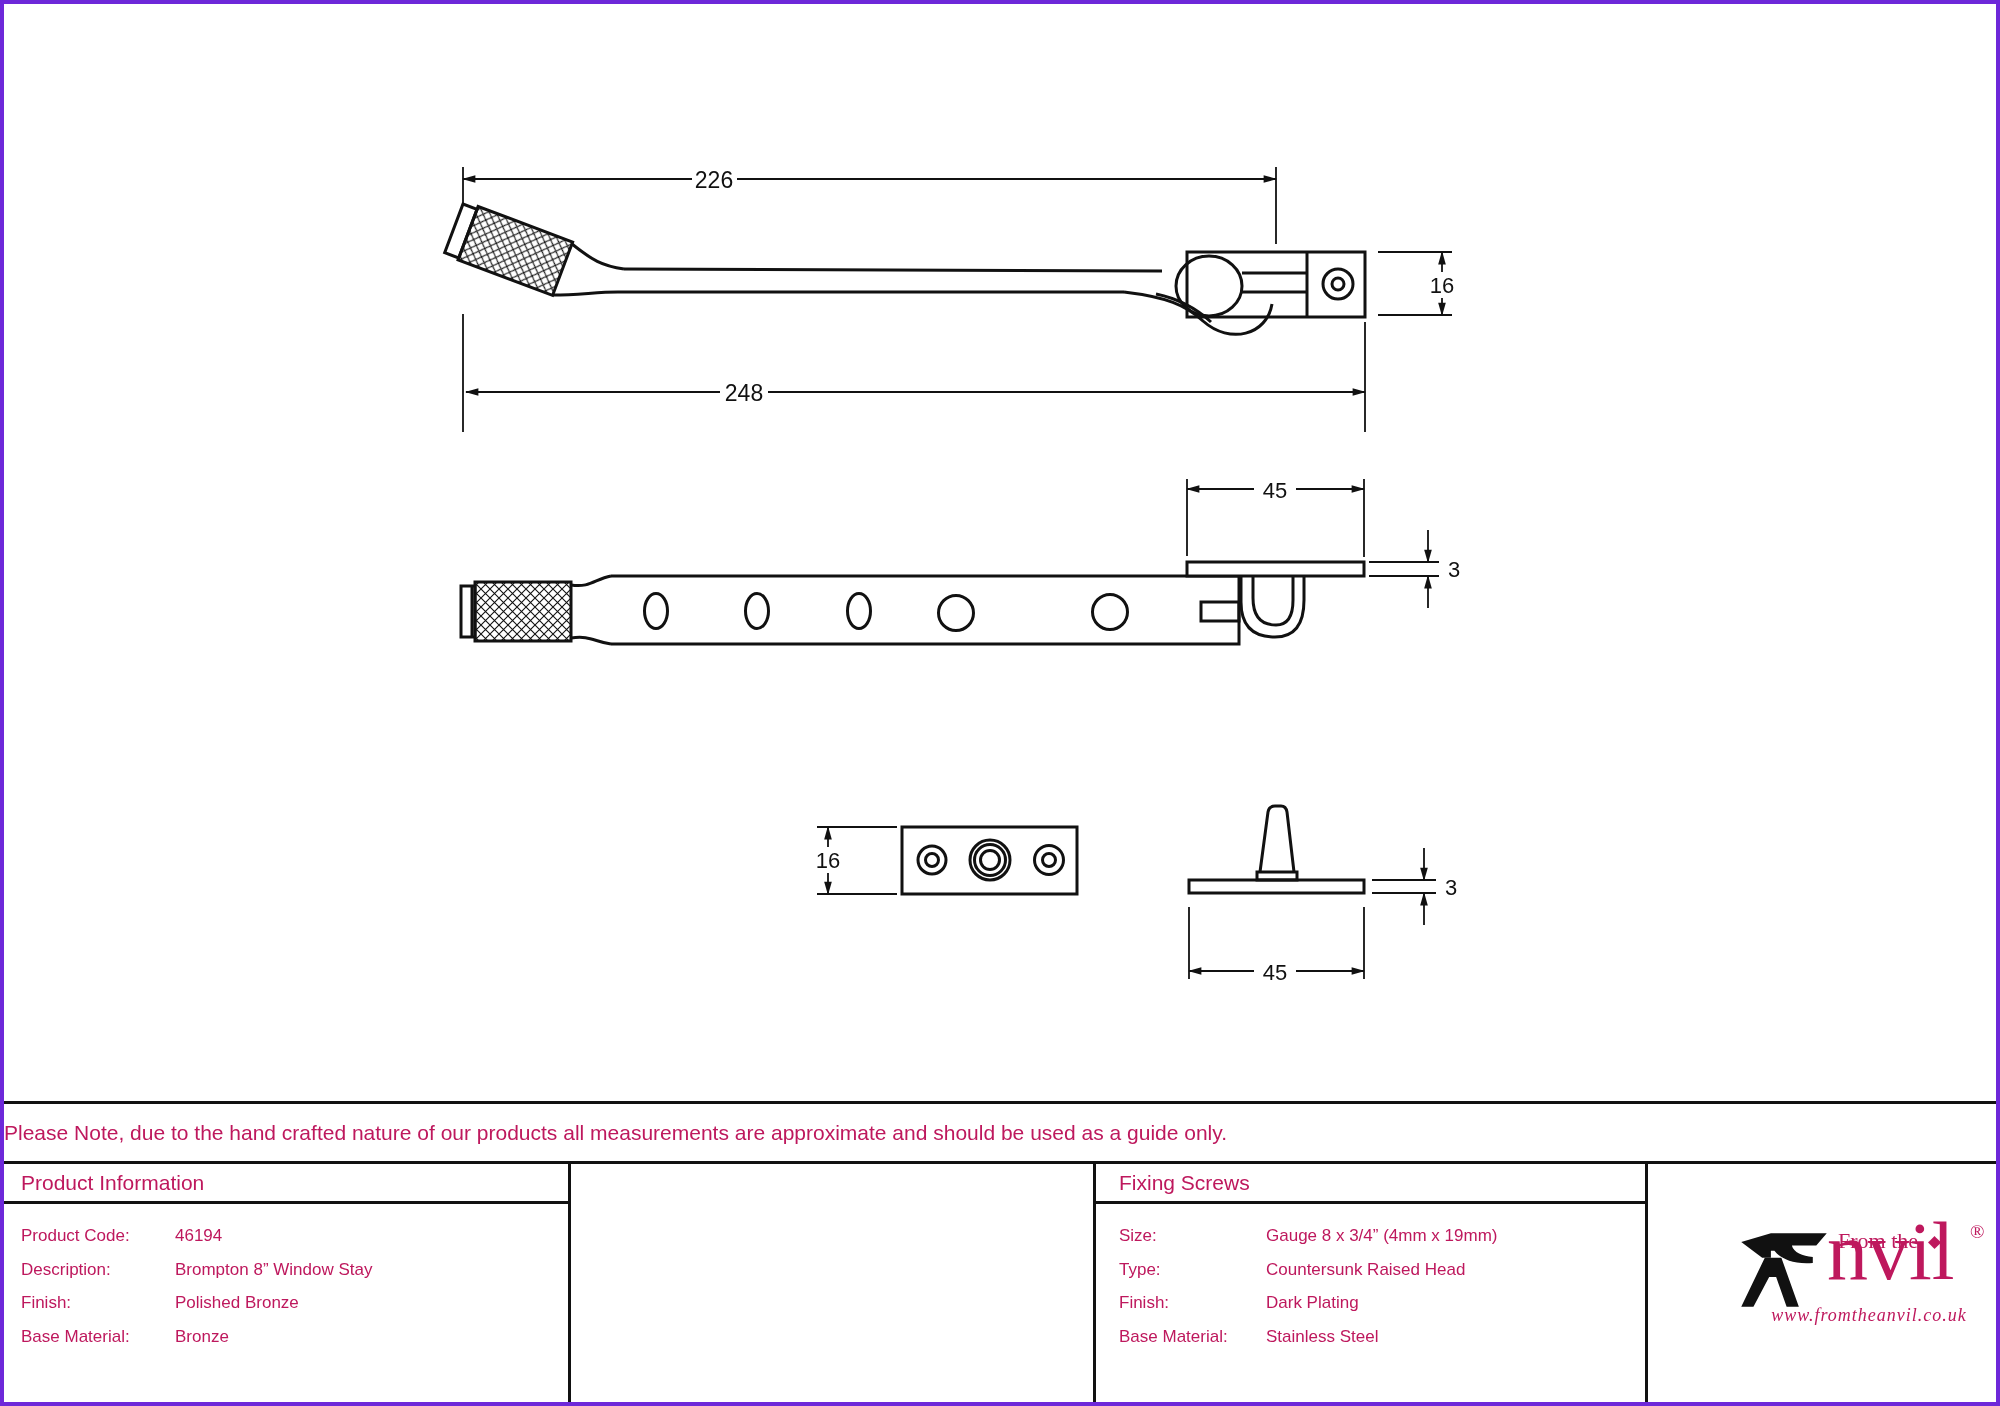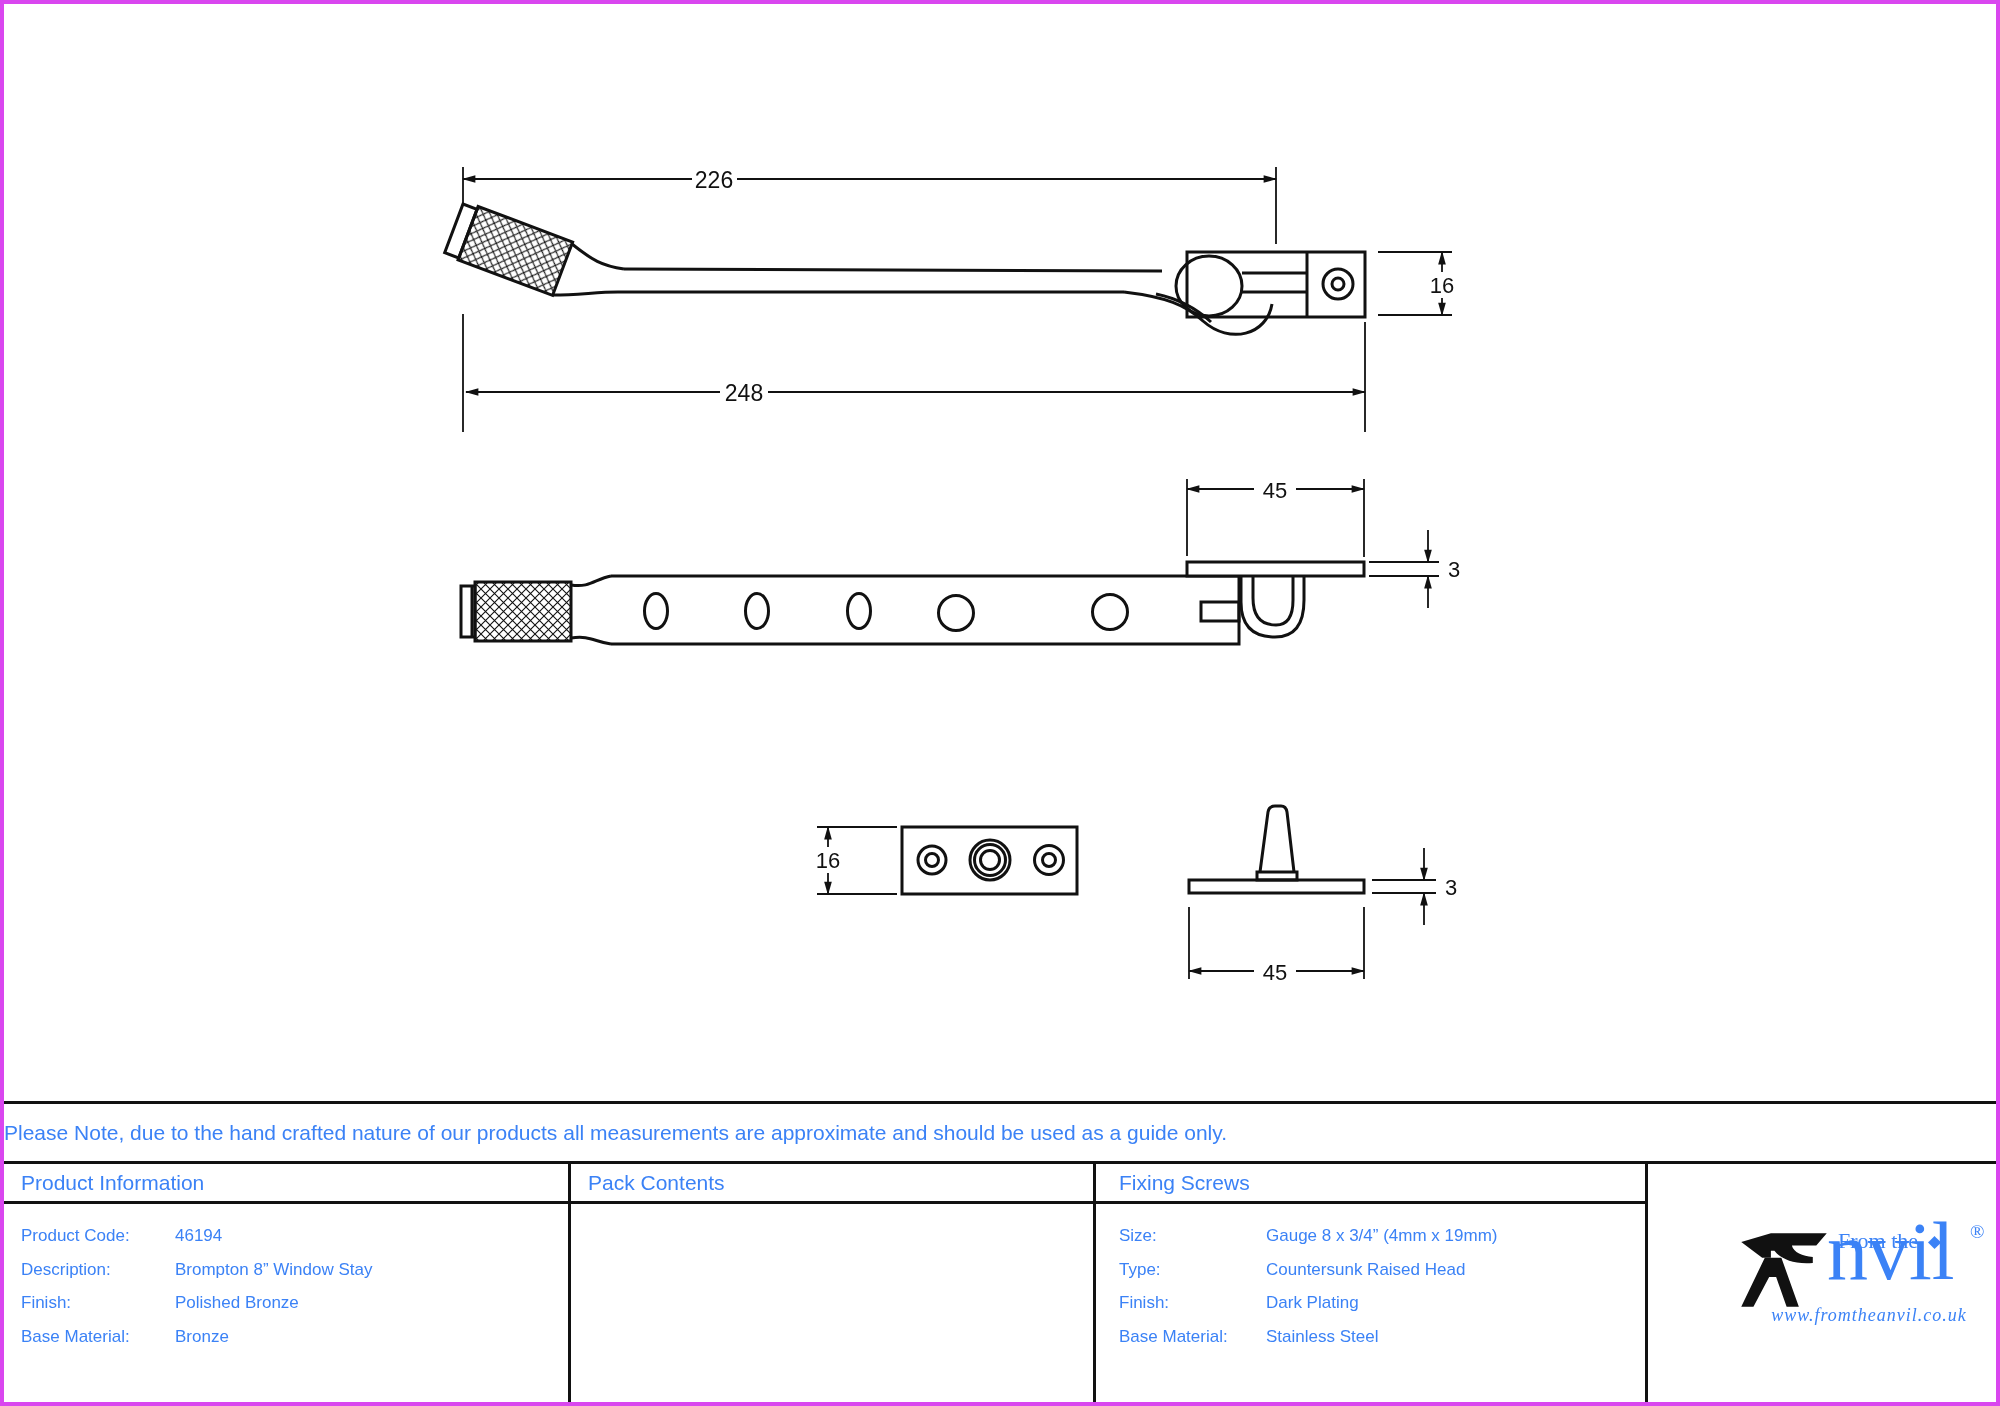--- a/index.html
+++ b/index.html
@@ -1,19 +1,19 @@
 <!DOCTYPE html>
 <html><head>
 <meta charset="utf-8">
 <style>
   html,body{margin:0;padding:0;background:#ffffff;}
   .page{
     position:relative;width:2000px;height:1406px;background:#ffffff;
-    border:4px solid #d946ef;box-sizing:border-box;
-    font-family:"Liberation Sans",sans-serif;color:#3b82f6;overflow:hidden;
+    border:4px solid #6d28d9;box-sizing:border-box;
+    font-family:"Liberation Sans",sans-serif;color:#be185d;overflow:hidden;
   }
   .drawing-area{position:absolute;left:0;top:0;width:1992px;height:1097px;}
   svg text{font-family:"Liberation Sans",sans-serif;fill:#111;}
   .note-strip{
     position:absolute;left:0;top:1097px;width:1992px;height:60px;
     border-top:3px solid #111;box-sizing:border-box;
     display:flex;align-items:center;font-size:21px;
   }
   .info-table{
     position:absolute;left:0;top:1157px;width:1992px;bottom:0;
@@ -193,21 +193,20 @@
           <span>Polished Bronze</span>
         </div>
         <div class="kv-row">
           <span class="kv-label">Base Material:</span>
           <span>Bronze</span>
         </div>
       </div>
     </div>
 
     <div class="col bordered">
-      <div class="cell-header">Pack Contents</div>
     </div>
 
     <div class="col col3 bordered">
       <div class="cell-header">Fixing Screws</div>
       <div class="cell-body">
         <div class="kv-row">
           <span class="kv-label">Size:</span>
           <span>Gauge 8 x 3/4” (4mm x 19mm)</span>
         </div>
         <div class="kv-row">

